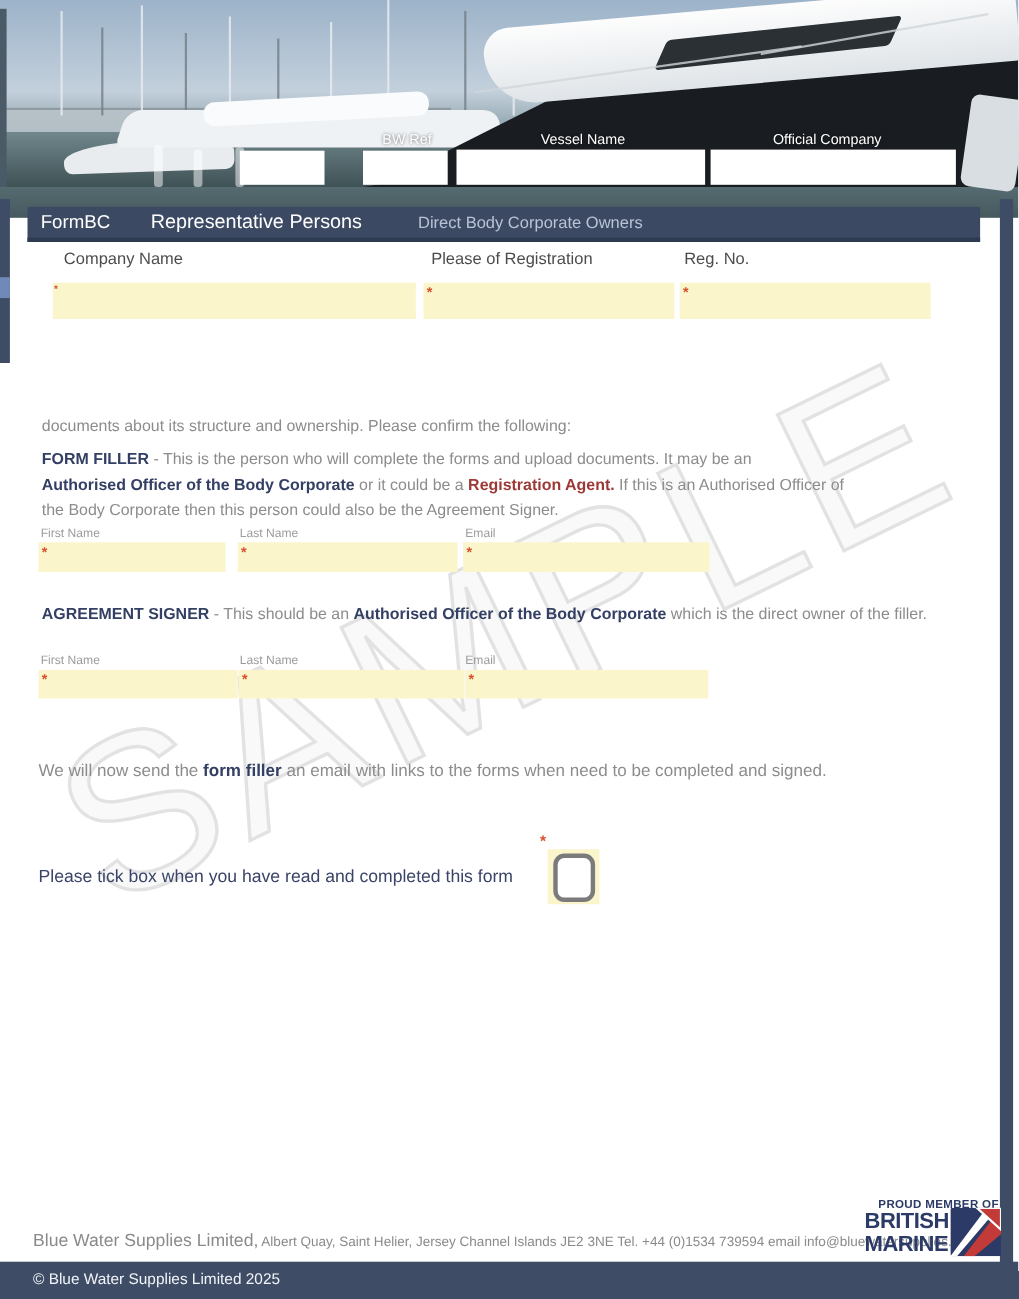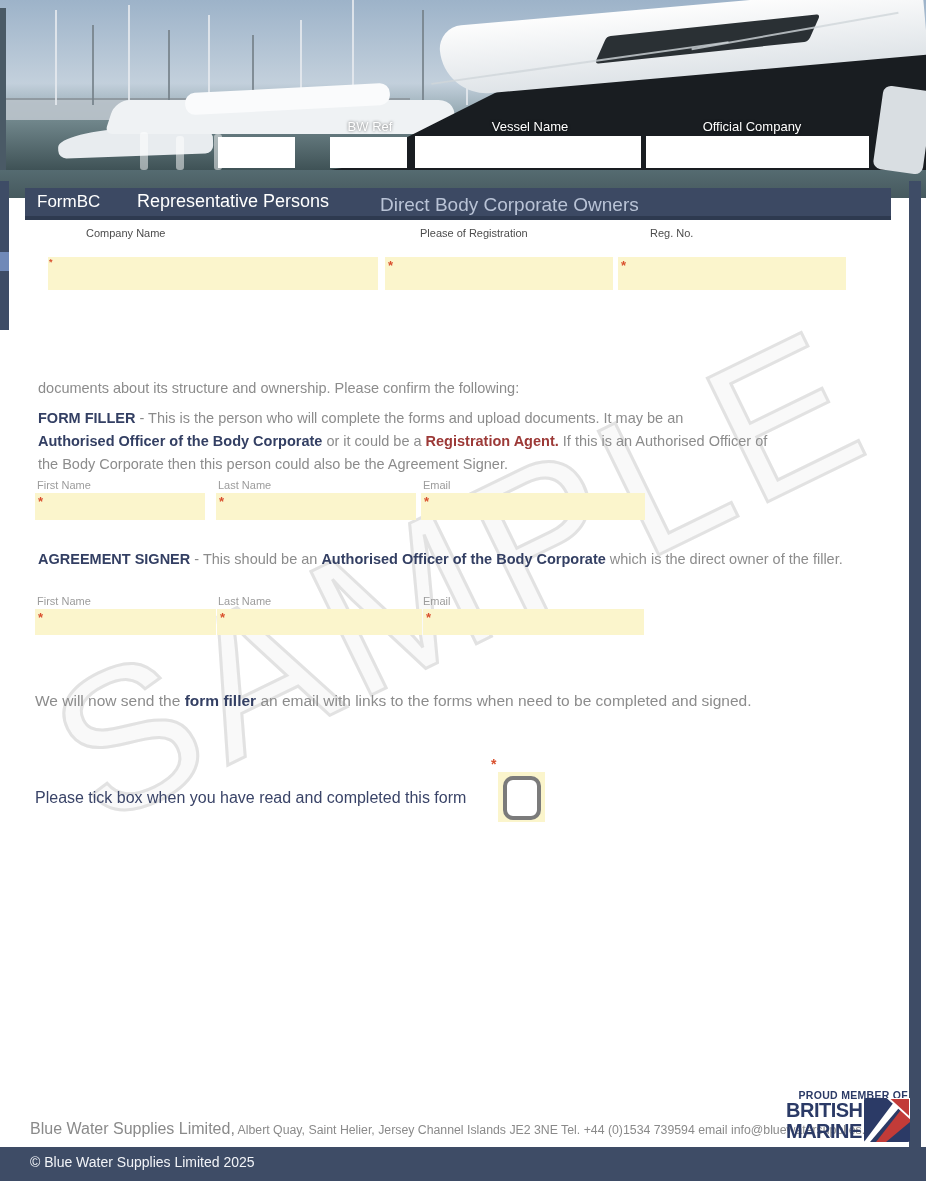--- a/index.html
+++ b/index.html
@@ -49,23 +49,23 @@
              font-size:200px;font-weight:200;letter-spacing:10px;line-height:200px;
              color:rgba(238,238,238,.35);-webkit-text-stroke:3px #e2e2e2;
              transform:rotate(-26deg);pointer-events:none;user-select:none;}
 
   
   .content{position:absolute;inset:0;z-index:2;}
   .titlebar{left:25px;top:188px;width:866px;height:28px;background:#3C4963;
             border-bottom:4px solid #2E3A50;color:#ffffff;white-space:nowrap;}
   .t-code{position:absolute;left:12px;top:4px;font-size:17px;}
   .t-title{position:absolute;left:112px;top:3px;font-size:18px;font-weight:500;}
-  .t-sub{position:absolute;left:355px;top:6px;font-size:19px;color:#B9C3D6;}
-
-  .biglabel{position:absolute;top:227px;font-size:11px;color:#4C4C4C;margin-left:28px;}
+  .t-sub{position:absolute;left:355px;top:6px;font-size:15px;color:#B9C3D6;}
+
+  .biglabel{position:absolute;top:227px;font-size:15px;color:#4C4C4C;}
   .ywrap{position:absolute;background:#FBF5CC;}
   .ywrap input{position:absolute;inset:0;width:100%;height:100%;border:none;background:transparent;
                outline:none;font-family:"Liberation Sans",sans-serif;font-size:13px;
                padding:2px 4px 0 12px;box-sizing:border-box;color:#333;}
   .req{position:absolute;left:3px;top:1px;color:#D9502E;font-size:13px;font-weight:bold;z-index:1;}
   .req.tiny{font-size:9px;left:1px;top:0;}
 
   .gray{color:#8C8C8C;}
   .navy{color:#333F63;font-weight:bold;}
   .red{color:#9C3937;font-weight:bold;}

